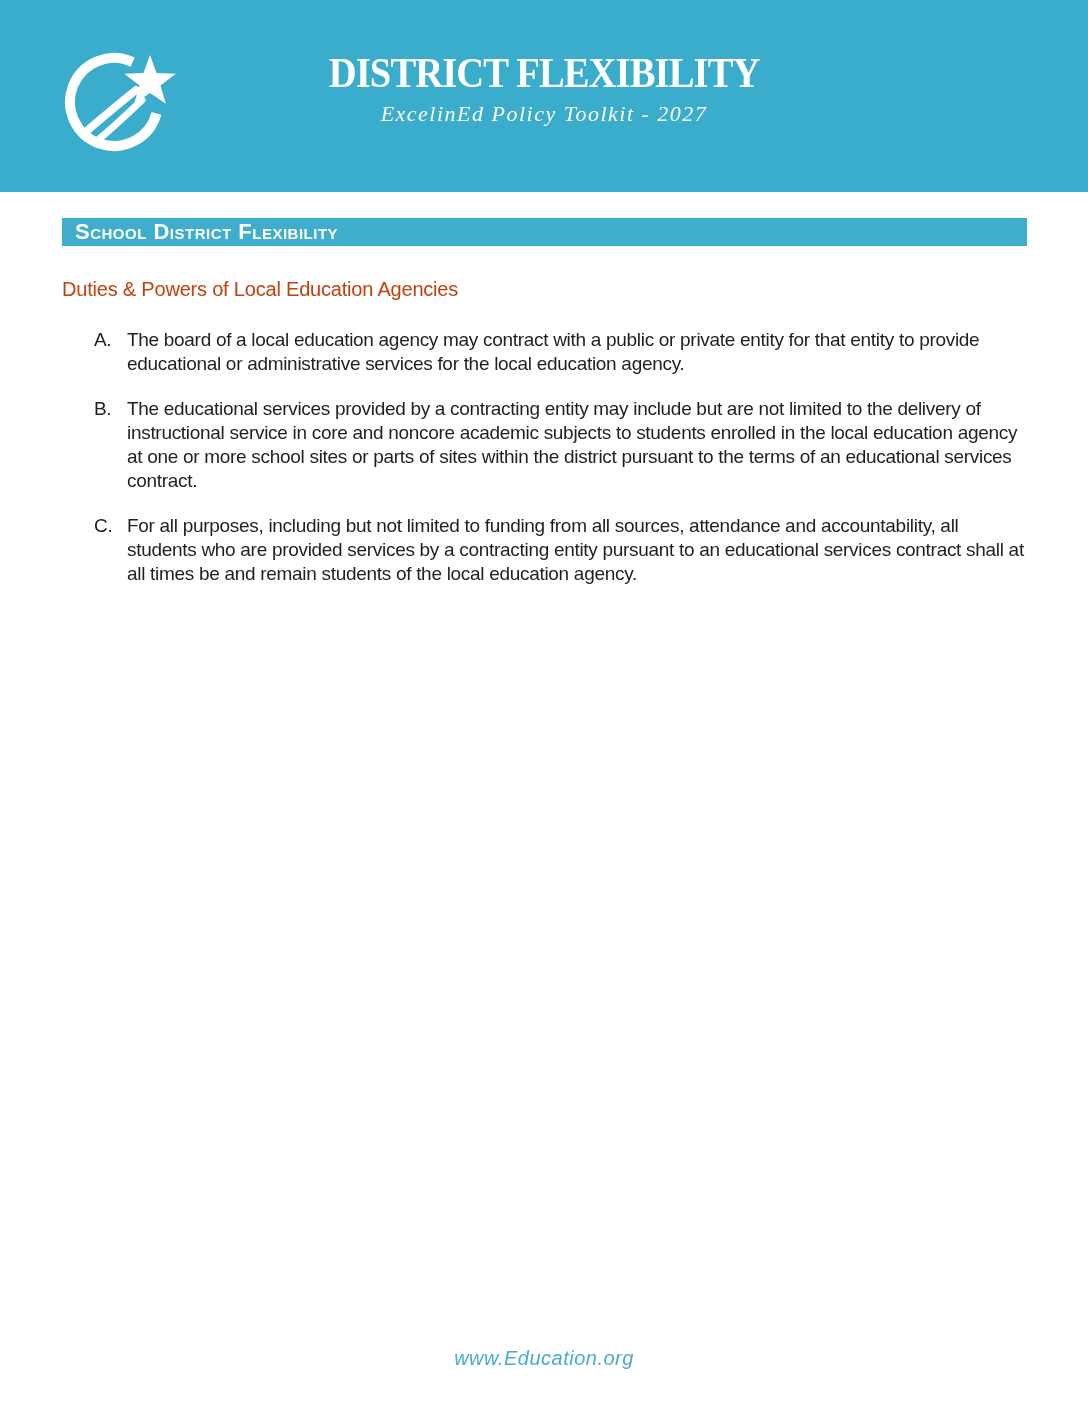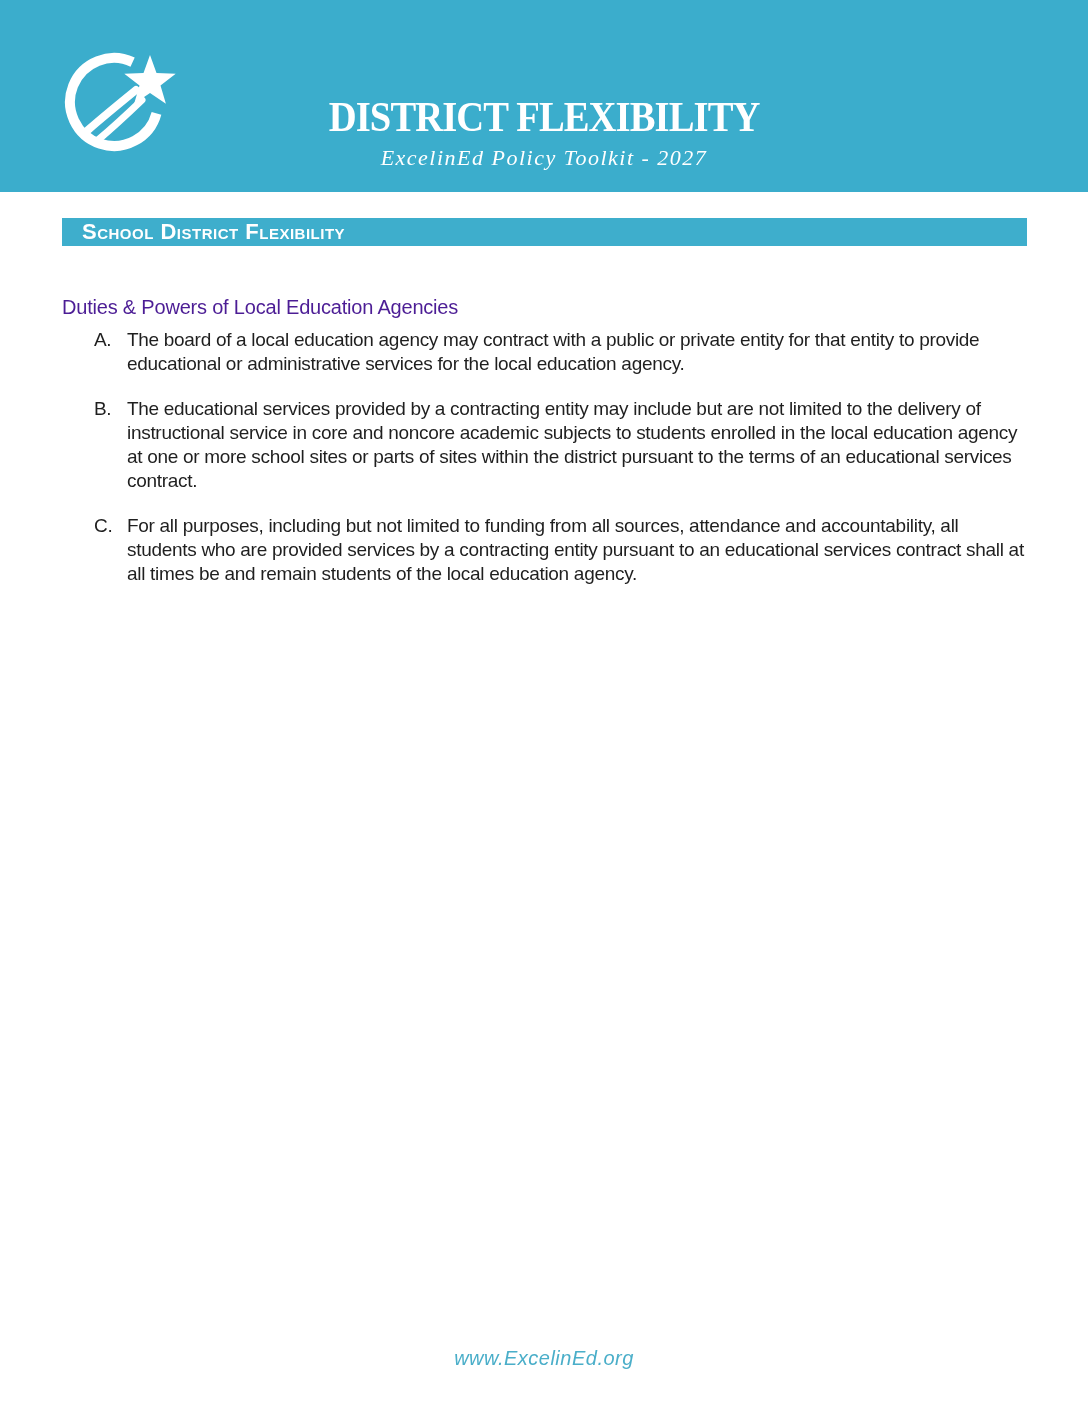--- a/index.html
+++ b/index.html
@@ -32,21 +32,20 @@
     height: 122px;
   }
   .banner-text {
     position: absolute;
     top: 0;
     left: 0;
     width: 100%;
     text-align: center;
     color: #ffffff;
     font-family: "Liberation Serif", serif;
-    margin-top: 44px;
   }
   .banner-title {
     display: inline-block;
     margin-top: 52px;
     font-size: 42px;
     font-weight: bold;
     letter-spacing: -1px;
     transform: scaleX(0.92);
     transform-origin: center;
     line-height: 1.0;
@@ -68,36 +67,36 @@
 
   
   .section-bar {
     position: absolute;
     top: 218px;
     left: 62px;
     width: 965px;
     height: 28px;
     background: #3EAECC;
     box-sizing: border-box;
-    padding-left: 20px;
+    padding-left: 13px;
     color: #ffffff;
     font-variant: small-caps;
     font-weight: bold;
     font-size: 22px;
     line-height: 27px;
     letter-spacing: 0.5px;
   }
 
   
   .content-heading {
     position: absolute;
-    top: 296px;
+    top: 278px;
     left: 62px;
     font-size: 20px;
-    color: #4c1d95;
+    color: #c2410c;
     letter-spacing: -0.2px;
   }
   .list {
     position: absolute;
     top: 328px;
     left: 94px;
     width: 932px;
   }
   .list-item {
     display: flex;
@@ -174,16 +173,16 @@
     </div>
 
     <div class="list-item">
       <span class="item-label">C.</span>
       <span class="item-text">For all purposes, including but not limited to funding from all sources, attendance and accountability, all students who are provided services by a contracting entity pursuant to an educational services contract shall at all times be and remain students of the local education agency.</span>
     </div>
 
   </div>
 
   <div class="footer">
-    <a class="footer-link">www.ExcelinEd.org</a>
+    <a class="footer-link">www.Education.org</a>
   </div>
 
 </div>
 
 </body></html>

